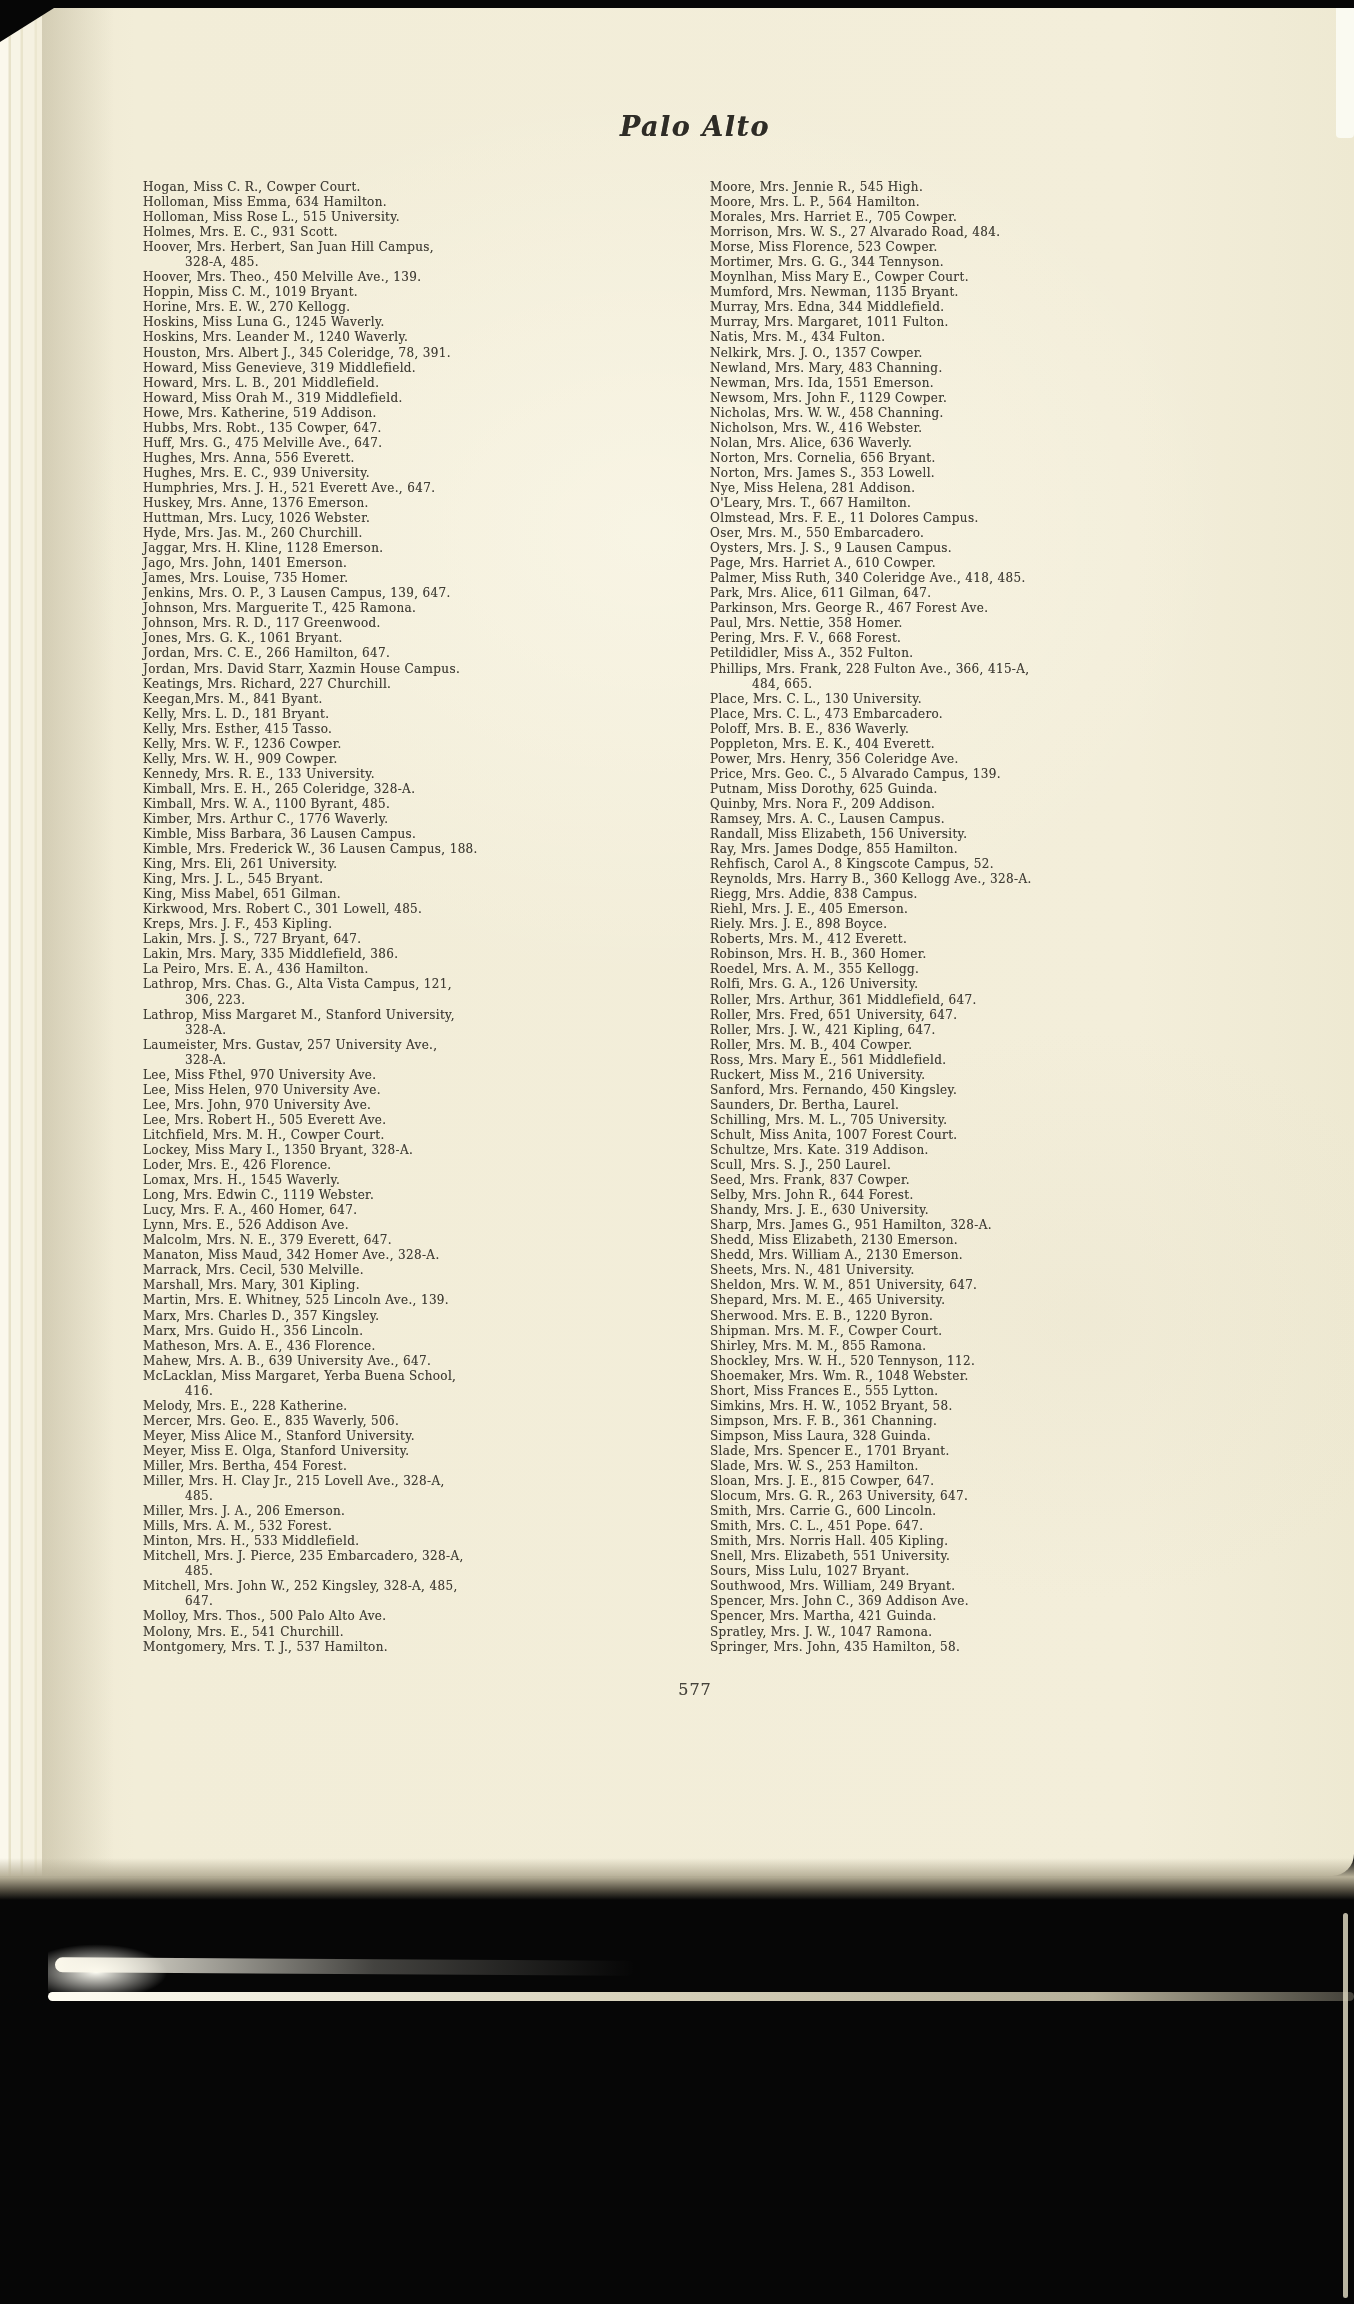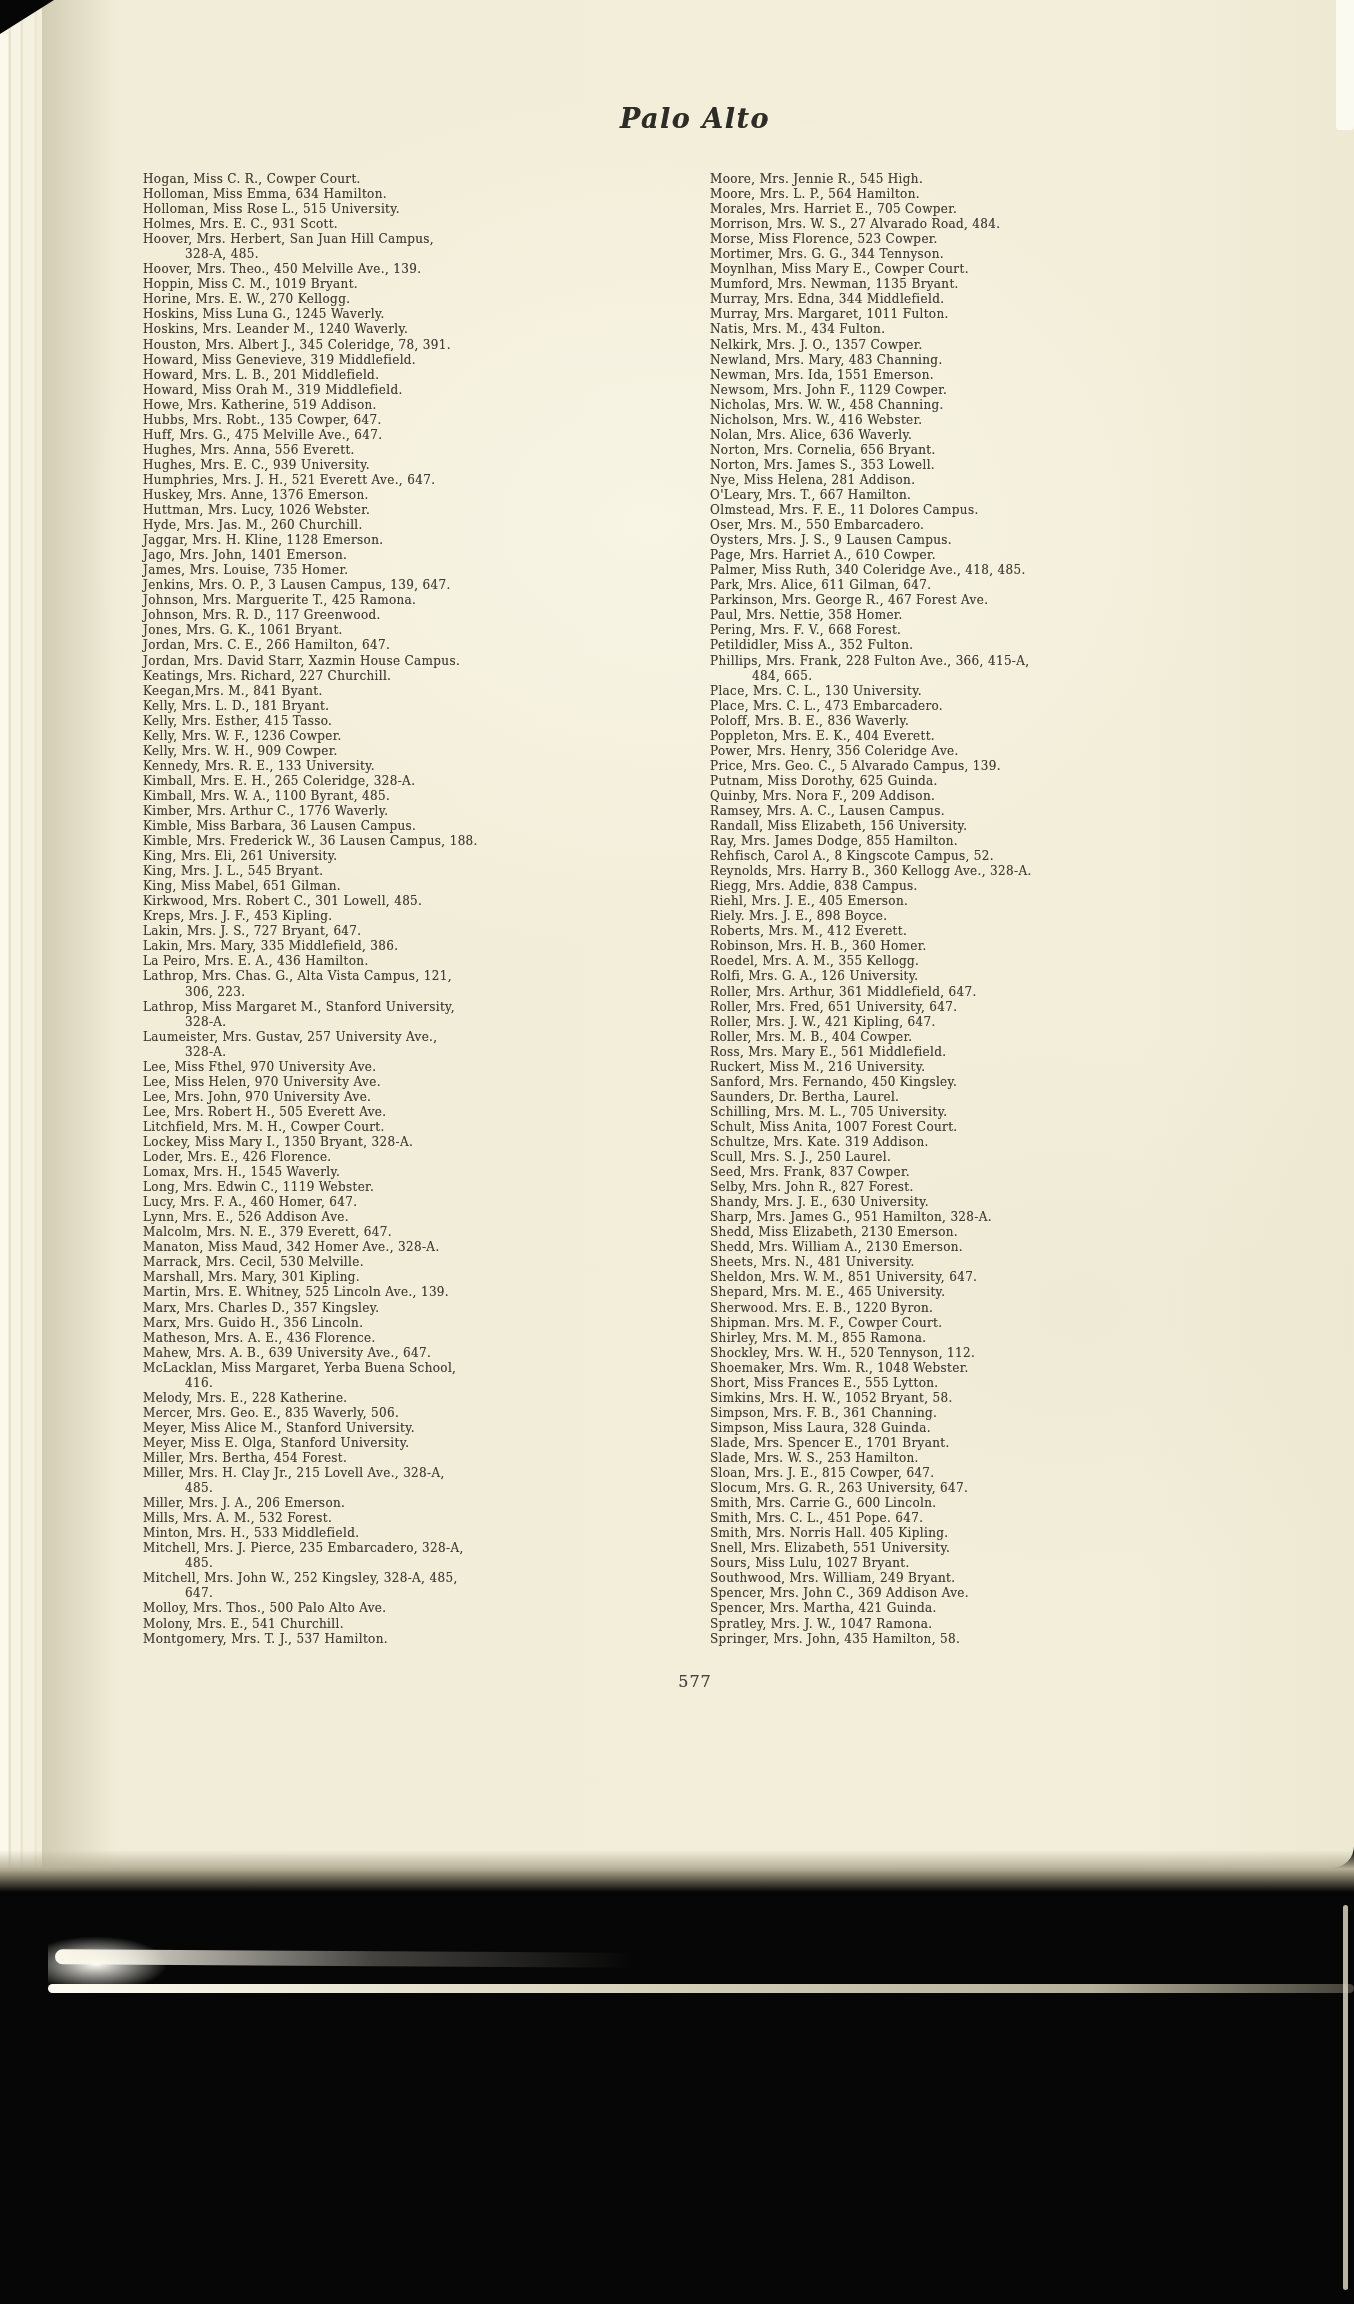--- a/index.html
+++ b/index.html
@@ -2,21 +2,21 @@
 <html><head>
 <meta charset="utf-8">
 <style>
   html, body {
     margin: 0; padding: 0;
     width: 1354px; height: 2304px;
     background: #060606;
     overflow: hidden;
     font-family: "DejaVu Serif", "Liberation Serif", serif;
   }
-  .scan { position: absolute; left: 0; top: 0; width: 1354px; height: 1904px; }
+  .scan { position: absolute; left: 0; top: 8px; width: 1354px; height: 1904px; }
 
   
   .paper {
     position: absolute; left: 0; top: 0; width: 1354px; height: 1868px;
     background:
       radial-gradient(ellipse 820px 620px at 48% 28%, rgba(255,253,242,.45), rgba(255,253,242,0) 72%),
       radial-gradient(ellipse 500px 380px at 80% 70%, rgba(232,226,203,.35), rgba(232,226,203,0) 75%),
       linear-gradient(to right, #ece6cf, #f2edd8 10%, #f3eeda 84%, #eee9d2),
       #f1ecd6;
     border-radius: 0 0 22px 10px;
@@ -273,21 +273,21 @@
       <div class="dir-line">Roller, Mrs. M. B., 404 Cowper.</div>
       <div class="dir-line">Ross, Mrs. Mary E., 561 Middlefield.</div>
       <div class="dir-line">Ruckert, Miss M., 216 University.</div>
       <div class="dir-line">Sanford, Mrs. Fernando, 450 Kingsley.</div>
       <div class="dir-line">Saunders, Dr. Bertha, Laurel.</div>
       <div class="dir-line">Schilling, Mrs. M. L., 705 University.</div>
       <div class="dir-line">Schult, Miss Anita, 1007 Forest Court.</div>
       <div class="dir-line">Schultze, Mrs. Kate. 319 Addison.</div>
       <div class="dir-line">Scull, Mrs. S. J., 250 Laurel.</div>
       <div class="dir-line">Seed, Mrs. Frank, 837 Cowper.</div>
-      <div class="dir-line">Selby, Mrs. John R., 827 Forest.</div>
+      <div class="dir-line">Selby, Mrs. John R., 644 Forest.</div>
       <div class="dir-line">Shandy, Mrs. J. E., 630 University.</div>
       <div class="dir-line">Sharp, Mrs. James G., 951 Hamilton, 328-A.</div>
       <div class="dir-line">Shedd, Miss Elizabeth, 2130 Emerson.</div>
       <div class="dir-line">Shedd, Mrs. William A., 2130 Emerson.</div>
       <div class="dir-line">Sheets, Mrs. N., 481 University.</div>
       <div class="dir-line">Sheldon, Mrs. W. M., 851 University, 647.</div>
       <div class="dir-line">Shepard, Mrs. M. E., 465 University.</div>
       <div class="dir-line">Sherwood. Mrs. E. B., 1220 Byron.</div>
       <div class="dir-line">Shipman. Mrs. M. F., Cowper Court.</div>
       <div class="dir-line">Shirley, Mrs. M. M., 855 Ramona.</div>

